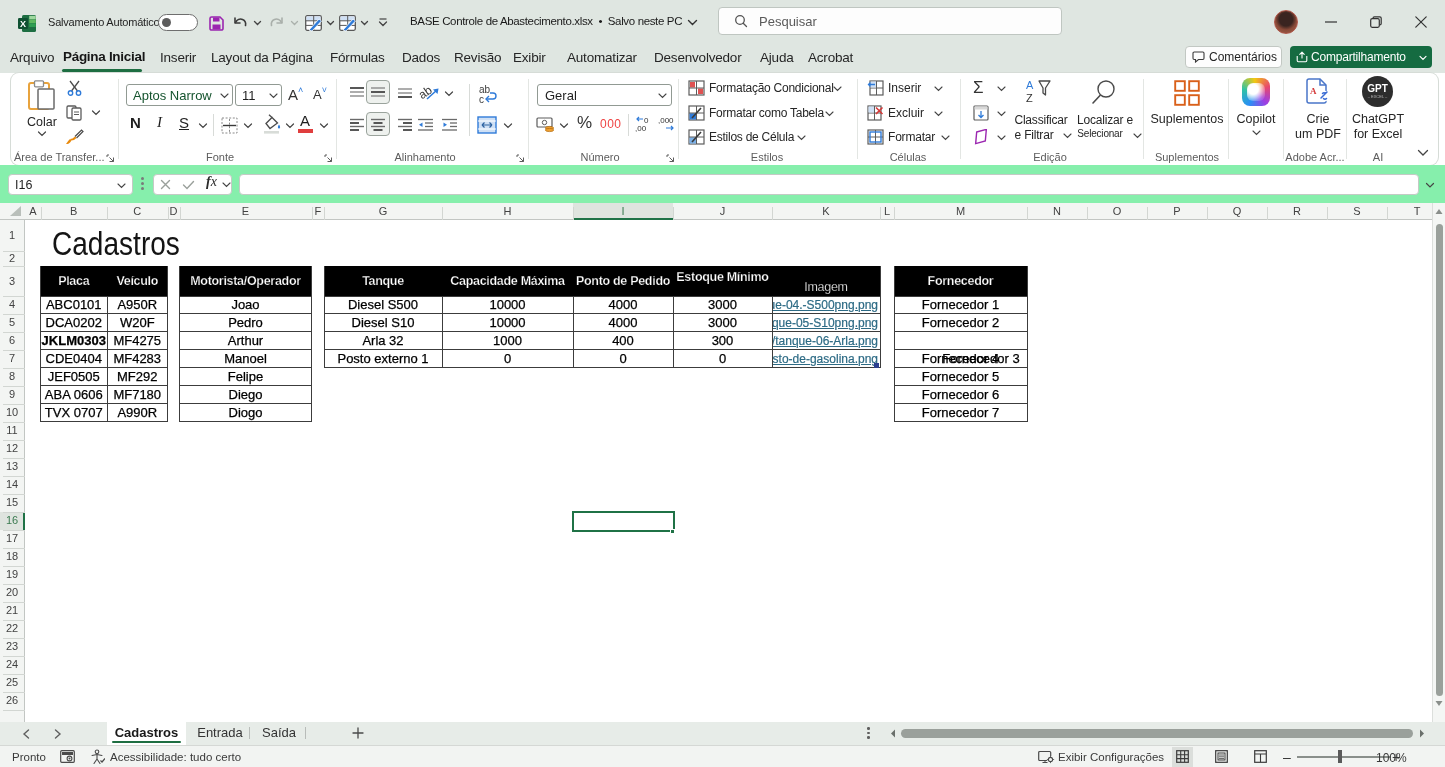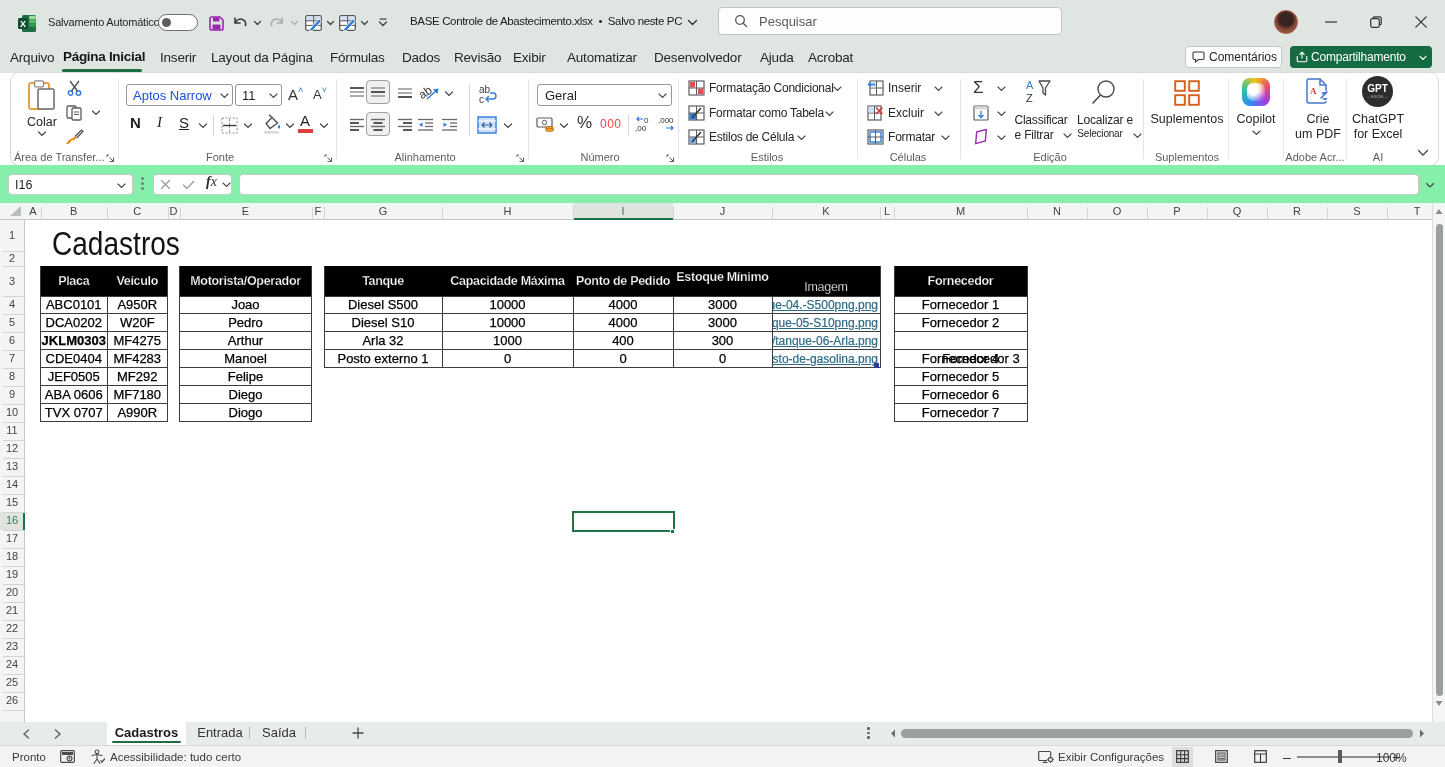--- a/index.html
+++ b/index.html
@@ -213,21 +213,21 @@
       <path d="M1.5 1 L5 4.5 L8.5 1" fill="none" stroke="#454545" stroke-width="1.2" stroke-linecap="round"></path>
     </svg>
 
   <svg class="abs" style="left:65px;top:128px" width="19" height="17" viewBox="0 0 19 17">
     <path d="M10 8.5 L16.5 2 L18 3.5 L11.5 10" fill="#fff" stroke="#4a4a4a" stroke-width="1.2"></path>
     <path d="M10 8.5 L11.5 10 L9 12 L6.5 12.5 L5 11 L7.5 10.5 Z" fill="#e8890c"></path>
     <path d="M6.5 12.5 C5 15.5 3 16 1 16 C2.5 14.5 2.5 13 5 11 Z" fill="#e8890c"></path>
   </svg>
 
   <div class="abs" style="left:126px;top:84px;width:107px;height:22px;background:#fff;border:1px solid #919a93;border-radius:3px">
-    <div class="abs" style="left:6px;top:3px;font-size:13px;color:#1d4ed8">Aptos Narrow</div>
+    <div class="abs" style="left:6px;top:3px;font-size:13px;color:#14532d">Aptos Narrow</div>
     <svg class="abs" style="left:93px;top:8px" width="9" height="6" viewBox="0 0 9 6">
         <path d="M1 1 L4.5 4.5 L8 1" fill="none" stroke="#454545" stroke-width="1.1" stroke-linecap="round"></path>
       </svg>
   </div>
   <div class="abs" style="left:235px;top:84px;width:47px;height:22px;background:#fff;border:1px solid #919a93;border-radius:3px">
     <div class="abs" style="left:6px;top:3px;font-size:13px;color:#1f1f1f">11</div>
     <svg class="abs" style="left:33px;top:8px" width="9" height="6" viewBox="0 0 9 6">
         <path d="M1 1 L4.5 4.5 L8 1" fill="none" stroke="#454545" stroke-width="1.1" stroke-linecap="round"></path>
       </svg>
   </div>

